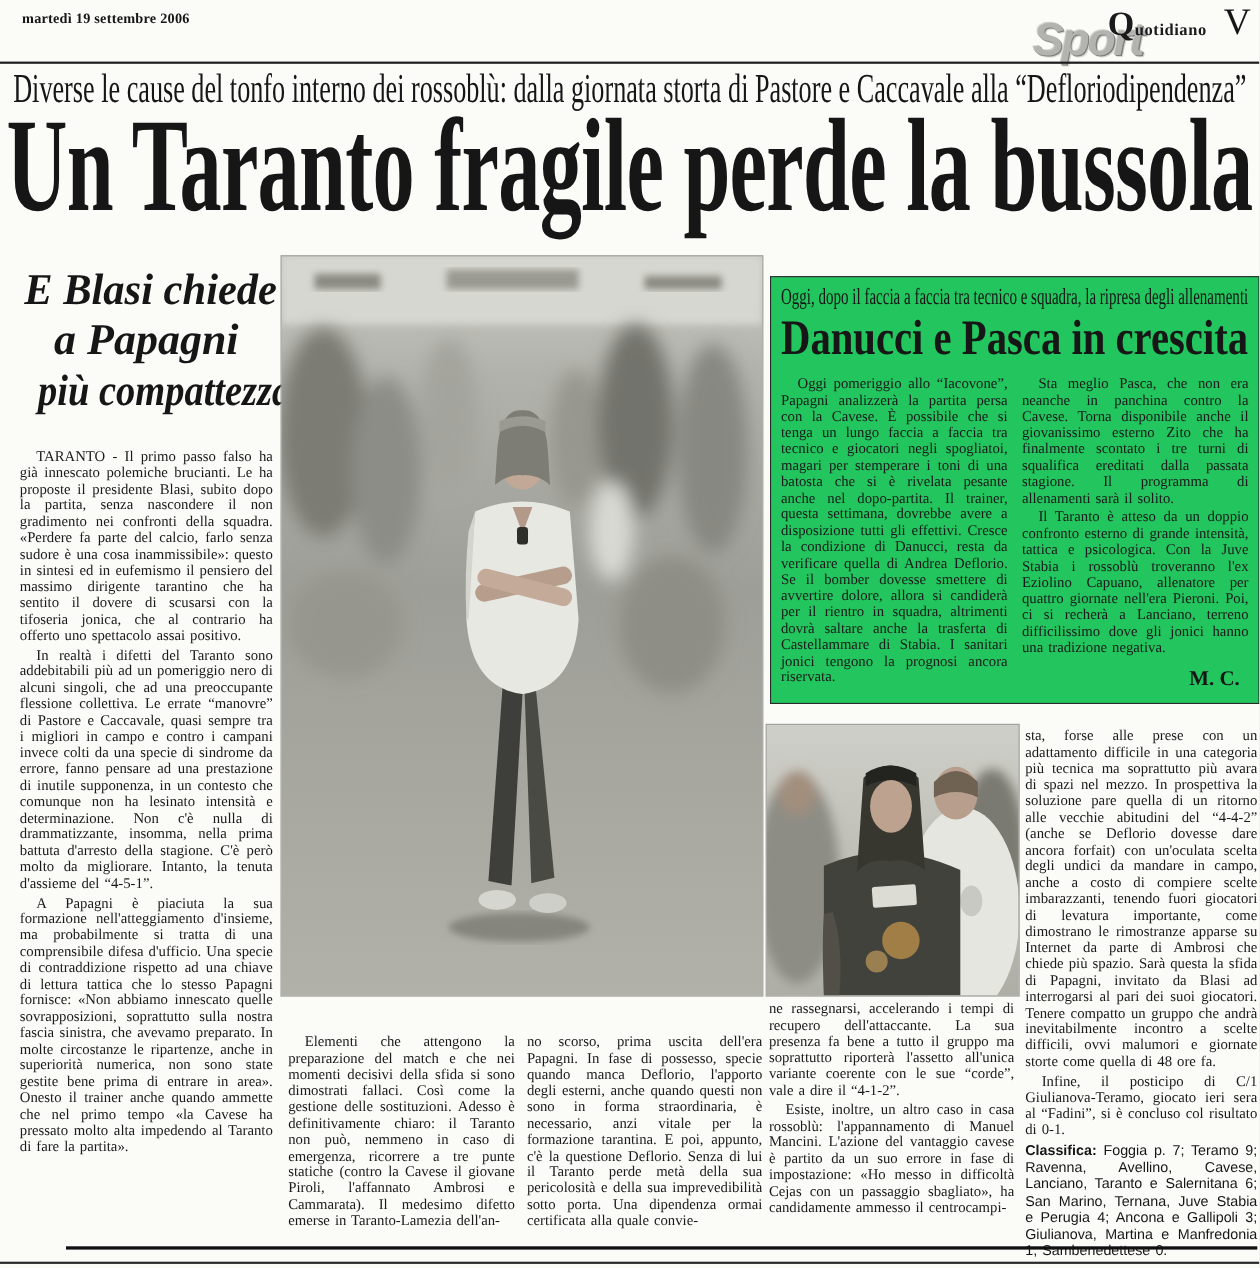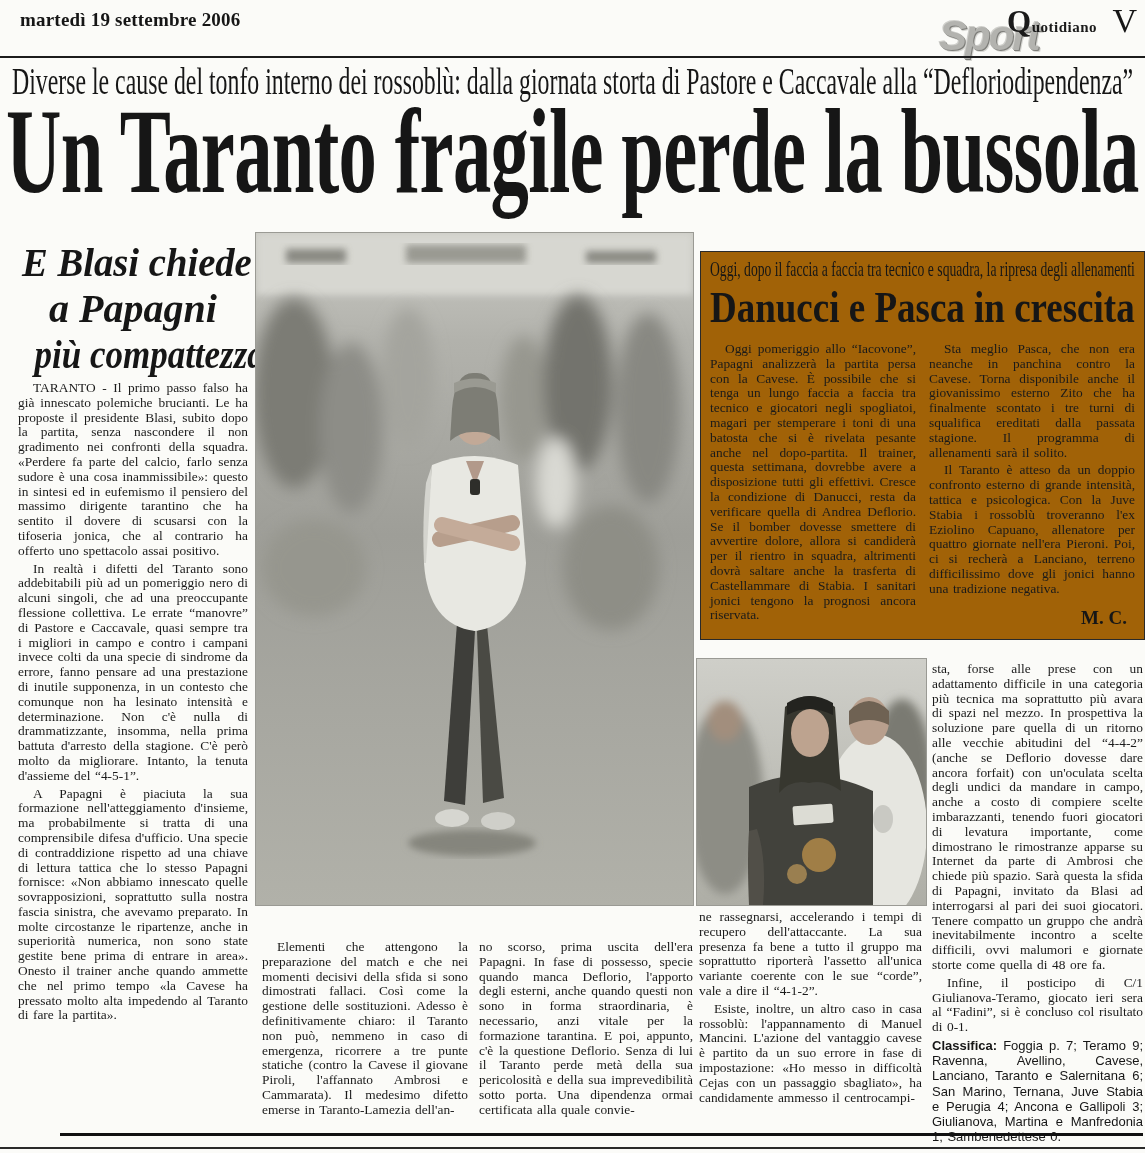--- a/index.html
+++ b/index.html
@@ -3,21 +3,21 @@
 <meta charset="utf-8">
 <style>
   * { margin:0; padding:0; box-sizing:border-box; }
   html,body { background:#e9e9e6; }
   .page {
     position:relative; width:1145px; height:1153px;
     background:#fbfbf8; color:#161616; overflow:hidden;
     font-family:"Liberation Serif", serif; margin:0 auto;
   }
   
-  .date { position:absolute; left:20px; top:9px; font-size:19px; font-weight:700; letter-spacing:.2px; }
+  .date { position:absolute; left:20px; top:9px; font-size:13px; font-weight:700; letter-spacing:.2px; }
   .page-letter { position:absolute; right:8px; top:2px; font-size:34px; font-family:"Liberation Serif",serif; }
   .header-rule { position:absolute; left:0; right:0; top:56px; height:2px; background:#1c1c1c; }
   .logo { position:absolute; right:46px; top:0; width:160px; height:56px; }
   .logo-quotidiano {
     position:absolute; right:2px; top:4px; font-family:"Liberation Serif",serif;
     font-weight:700; font-size:15px; letter-spacing:.5px; color:#1a1a1a;
   }
   .logo-quotidiano::first-letter { font-size:31px; }
   .logo-sport {
     position:absolute; left:0px; top:12px; font-family:"Liberation Sans",sans-serif;
@@ -27,40 +27,40 @@
   
   .fit { display:inline-block; white-space:nowrap; transform-origin:left top; }
   .fit-center { transform-origin:center top; }
   .kicker-wrap { position:absolute; left:12px; top:60px; width:1121px; height:44px; }
   .kicker { font-size:34px; line-height:40px; font-weight:500; }
   .headline-wrap { position:absolute; left:6px; top:94px; width:1133px; height:132px; }
   .headline { font-size:112px; line-height:106px; font-weight:700; letter-spacing:-1px; }
   
   .col { position:absolute; }
   .col1 { left:18px; top:240px; width:230px; }
-  .subhead { text-align:center; font-weight:700; font-style:italic; margin-bottom:3px; }
+  .subhead { text-align:center; font-weight:700; font-style:italic; margin-bottom:30px; }
   .subhead .line { display:block; }
   .subhead .fit { font-size:40px; line-height:46px; }
   .byline { border-top:2px solid #1c1c1c; border-bottom:2px solid #1c1c1c;
     text-align:center; font-weight:700; font-size:15px; padding:4px 0 5px; margin:6px 2px 10px; letter-spacing:.3px; }
   .para {
     font-size:13.4px; line-height:14.8px; text-align:justify; text-indent:15px;
     margin-bottom:3px; word-spacing:1.2px; color:#1a1a1a;
   }
   .flush-first .para:first-child { text-indent:0; }
   
   .photo { position:absolute; outline:1px solid #9a9a94; background:#b5b5af; }
   .photo-main { left:256px; top:233px; width:437px; height:672px; }
   .photo-inset { left:697px; top:659px; width:229px; height:246px; }
   .photo svg { display:block; width:100%; height:100%; }
   .caption { position:absolute; left:256px; top:912px; width:437px; text-align:right;
     font-family:"Liberation Sans",sans-serif; font-weight:700; font-size:12.5px; color:#141414; }
   
   .box { position:absolute; left:700px; top:251px; width:445px; height:389px;
-    border:1px solid #2a2a2a; padding:6px 9px 4px; background:#a16207; }
+    border:1px solid #2a2a2a; padding:6px 9px 4px; background:#22c55e; }
   .box-kicker-wrap { width:425px; height:24px; }
   .box-kicker { font-size:21px; line-height:23px; }
   .box-headline-wrap { width:425px; height:50px; margin-top:1px; }
   .box-headline { font-size:45px; line-height:48px; font-weight:600; }
   .box-cols { display:flex; gap:13px; margin-top:9px; }
   .box-col { flex:1 1 0; }
   .sig { text-align:right; font-weight:700; font-size:19px; padding-right:8px; margin-top:10px; }
   
   .col2 { left:262px; top:940px; width:206px; }
   .col3 { left:479px; top:940px; width:214px; }

